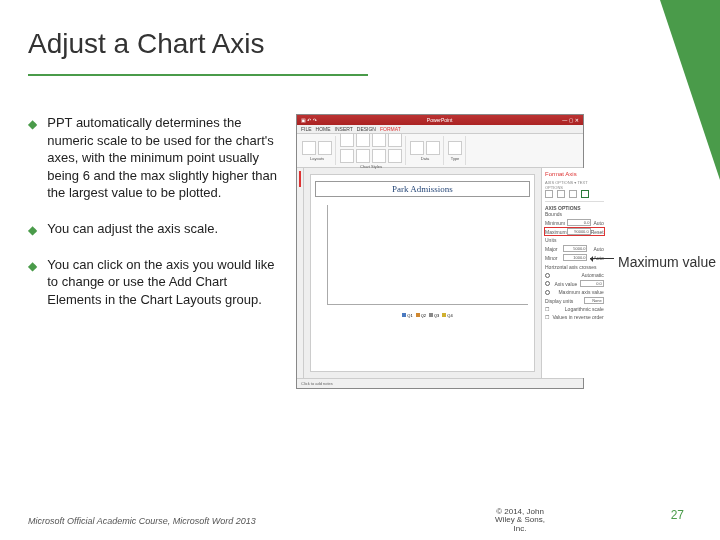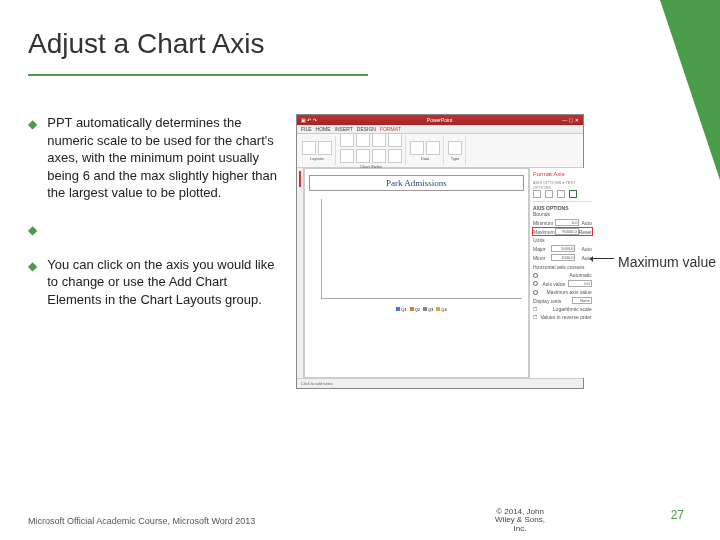--- a/index.html
+++ b/index.html
@@ -15,21 +15,21 @@
   .app-window { width: 288px; border: 1px solid #888; background: #fff; font-size: 6px; }
   .ribbon-top { height: 10px; background: linear-gradient(#b33,#a22); display:flex; align-items:center; justify-content:space-between; padding:0 4px; color:#fff; font-size:5px;}
   .ribbon-tabs { height: 9px; background: #f0f0f0; border-bottom:1px solid #ccc; display:flex; gap:4px; padding:0 4px; align-items:center; font-size:5px; color:#444;}
   .ribbon-body { height: 34px; background: #f7f7f7; border-bottom:1px solid #ccc; display:flex; gap:1px; padding:2px;}
   .ribbon-group { border-right:1px solid #ddd; padding:0 2px; display:flex; flex-direction:column; justify-content:center; align-items:center; font-size:4px; color:#555;}
   .ribbon-btn { width:14px; height:14px; background:#fff; border:1px solid #ccc; margin:1px;}
   .ribbon-row{display:flex;}
   .edit-area { display:flex; background:#eee; height:210px;}
   .slide-thumbs { width:26px; background:#f0f0f0; border-right:1px solid #ccc; padding:3px 2px;}
   .thumb{border:1px solid #d33; height:16px; margin-bottom:3px; background:#fff;}
-  .slide-canvas { flex:1; background:#fff; margin:0; border:1px solid #ccc; padding:6px 4px; position:relative;}
+  .slide-canvas { flex:1; background:#fff; margin:6px; border:1px solid #ccc; padding:6px 4px; position:relative;}
   .slide-title-box{border:1px solid #999; padding:2px; text-align:center; font-family:'Times New Roman',serif; font-size:9px; color:#2a4a7a; margin-bottom:4px;}
   .chart-box{height:130px; position:relative; padding:4px 2px 14px 12px;}
   .chart-bars{display:flex; align-items:flex-end; height:100px; gap:6px; border-left:1px solid #aaa; border-bottom:1px solid #aaa; padding:0 4px; position:relative;}
   .bar-group{display:flex; gap:1px; align-items:flex-end;}
   .bar{width:6px;}
   .b1{background:#4a7ac0;} .b2{background:#d08830;} .b3{background:#888;} .b4{background:#d0b030;}
   .legend{font-size:4px; display:flex; gap:3px; margin-top:8px; justify-content:center;}
   .leg-sw{width:4px;height:4px;display:inline-block;margin-right:1px;}
   .format-pane{width:72px; background:#fff; border-left:1px solid #ccc; padding:3px; font-size:5px;}
   .pane-title{font-size:6px; color:#d33; margin-bottom:3px;}
@@ -38,40 +38,41 @@
   .pane-section{border-top:1px solid #ddd; padding:3px 0; color:#555;}
   .pane-row{display:flex; justify-content:space-between; margin:2px 0; align-items:center;}
   .pane-input{width:24px;height:7px;border:1px solid #aaa;font-size:4px;text-align:right;padding-right:1px;}
   .radio{width:5px;height:5px;border:1px solid #666;border-radius:50%;display:inline-block;margin-right:2px;}
   .status-bar{height:10px;background:#f0f0f0;border-top:1px solid #ccc;font-size:4px;padding:0 4px;display:flex;align-items:center;color:#666;}
   .callout{position:absolute; font-size:14px; color:#333;}
   .callout.max{top:254px; left:618px;}
   .arrow-line{position:absolute; height:1px; background:#333;}
   .arrow-line.max{top:258px; left:590px; width:24px;}
   .arrow-line.max::before{content:'';position:absolute;left:-3px;top:-2px;border:3px solid transparent;border-right-color:#333;}
-  .footer{position:absolute; bottom:14px; left:28px; font-size:9px; color:#555;}
+  .footer{position:absolute; bottom:14px; left:28px; font-size:9px; color:#555;font-style:italic;}
   .copyright{position:absolute; bottom:6px; left:490px; font-size:8px; color:#444; text-align:center; width:60px; line-height:1.1;}
   .pagenum{position:absolute; bottom:18px; right:36px; font-size:12px; color:#4a9b4a;}
 </style>
 </head>
 <body>
 
 <div class="triangle-decor"></div>
 
 <h1 class="title">Adjust a Chart Axis</h1>
 <div class="title-underline"></div>
 
 <div class="content">
   <ul class="bullets">
     <li>
         <span class="bullet-icon">◆</span>
         <span>PPT automatically determines the numeric scale to be used for the chart's axes, with the minimum point usually being 6 and the max slightly higher than the largest value to be plotted.</span>
       </li>
     <li>
         <span class="bullet-icon">◆</span>
+        <span>You can adjust the axis scale.</span>
       </li>
     <li>
         <span class="bullet-icon">◆</span>
         <span>You can click on the axis you would like to change or use the Add Chart Elements in the Chart Layouts group.</span>
       </li>
   </ul>
 
   <div class="figure">
     <div class="app-window">
       <div class="ribbon-top">

